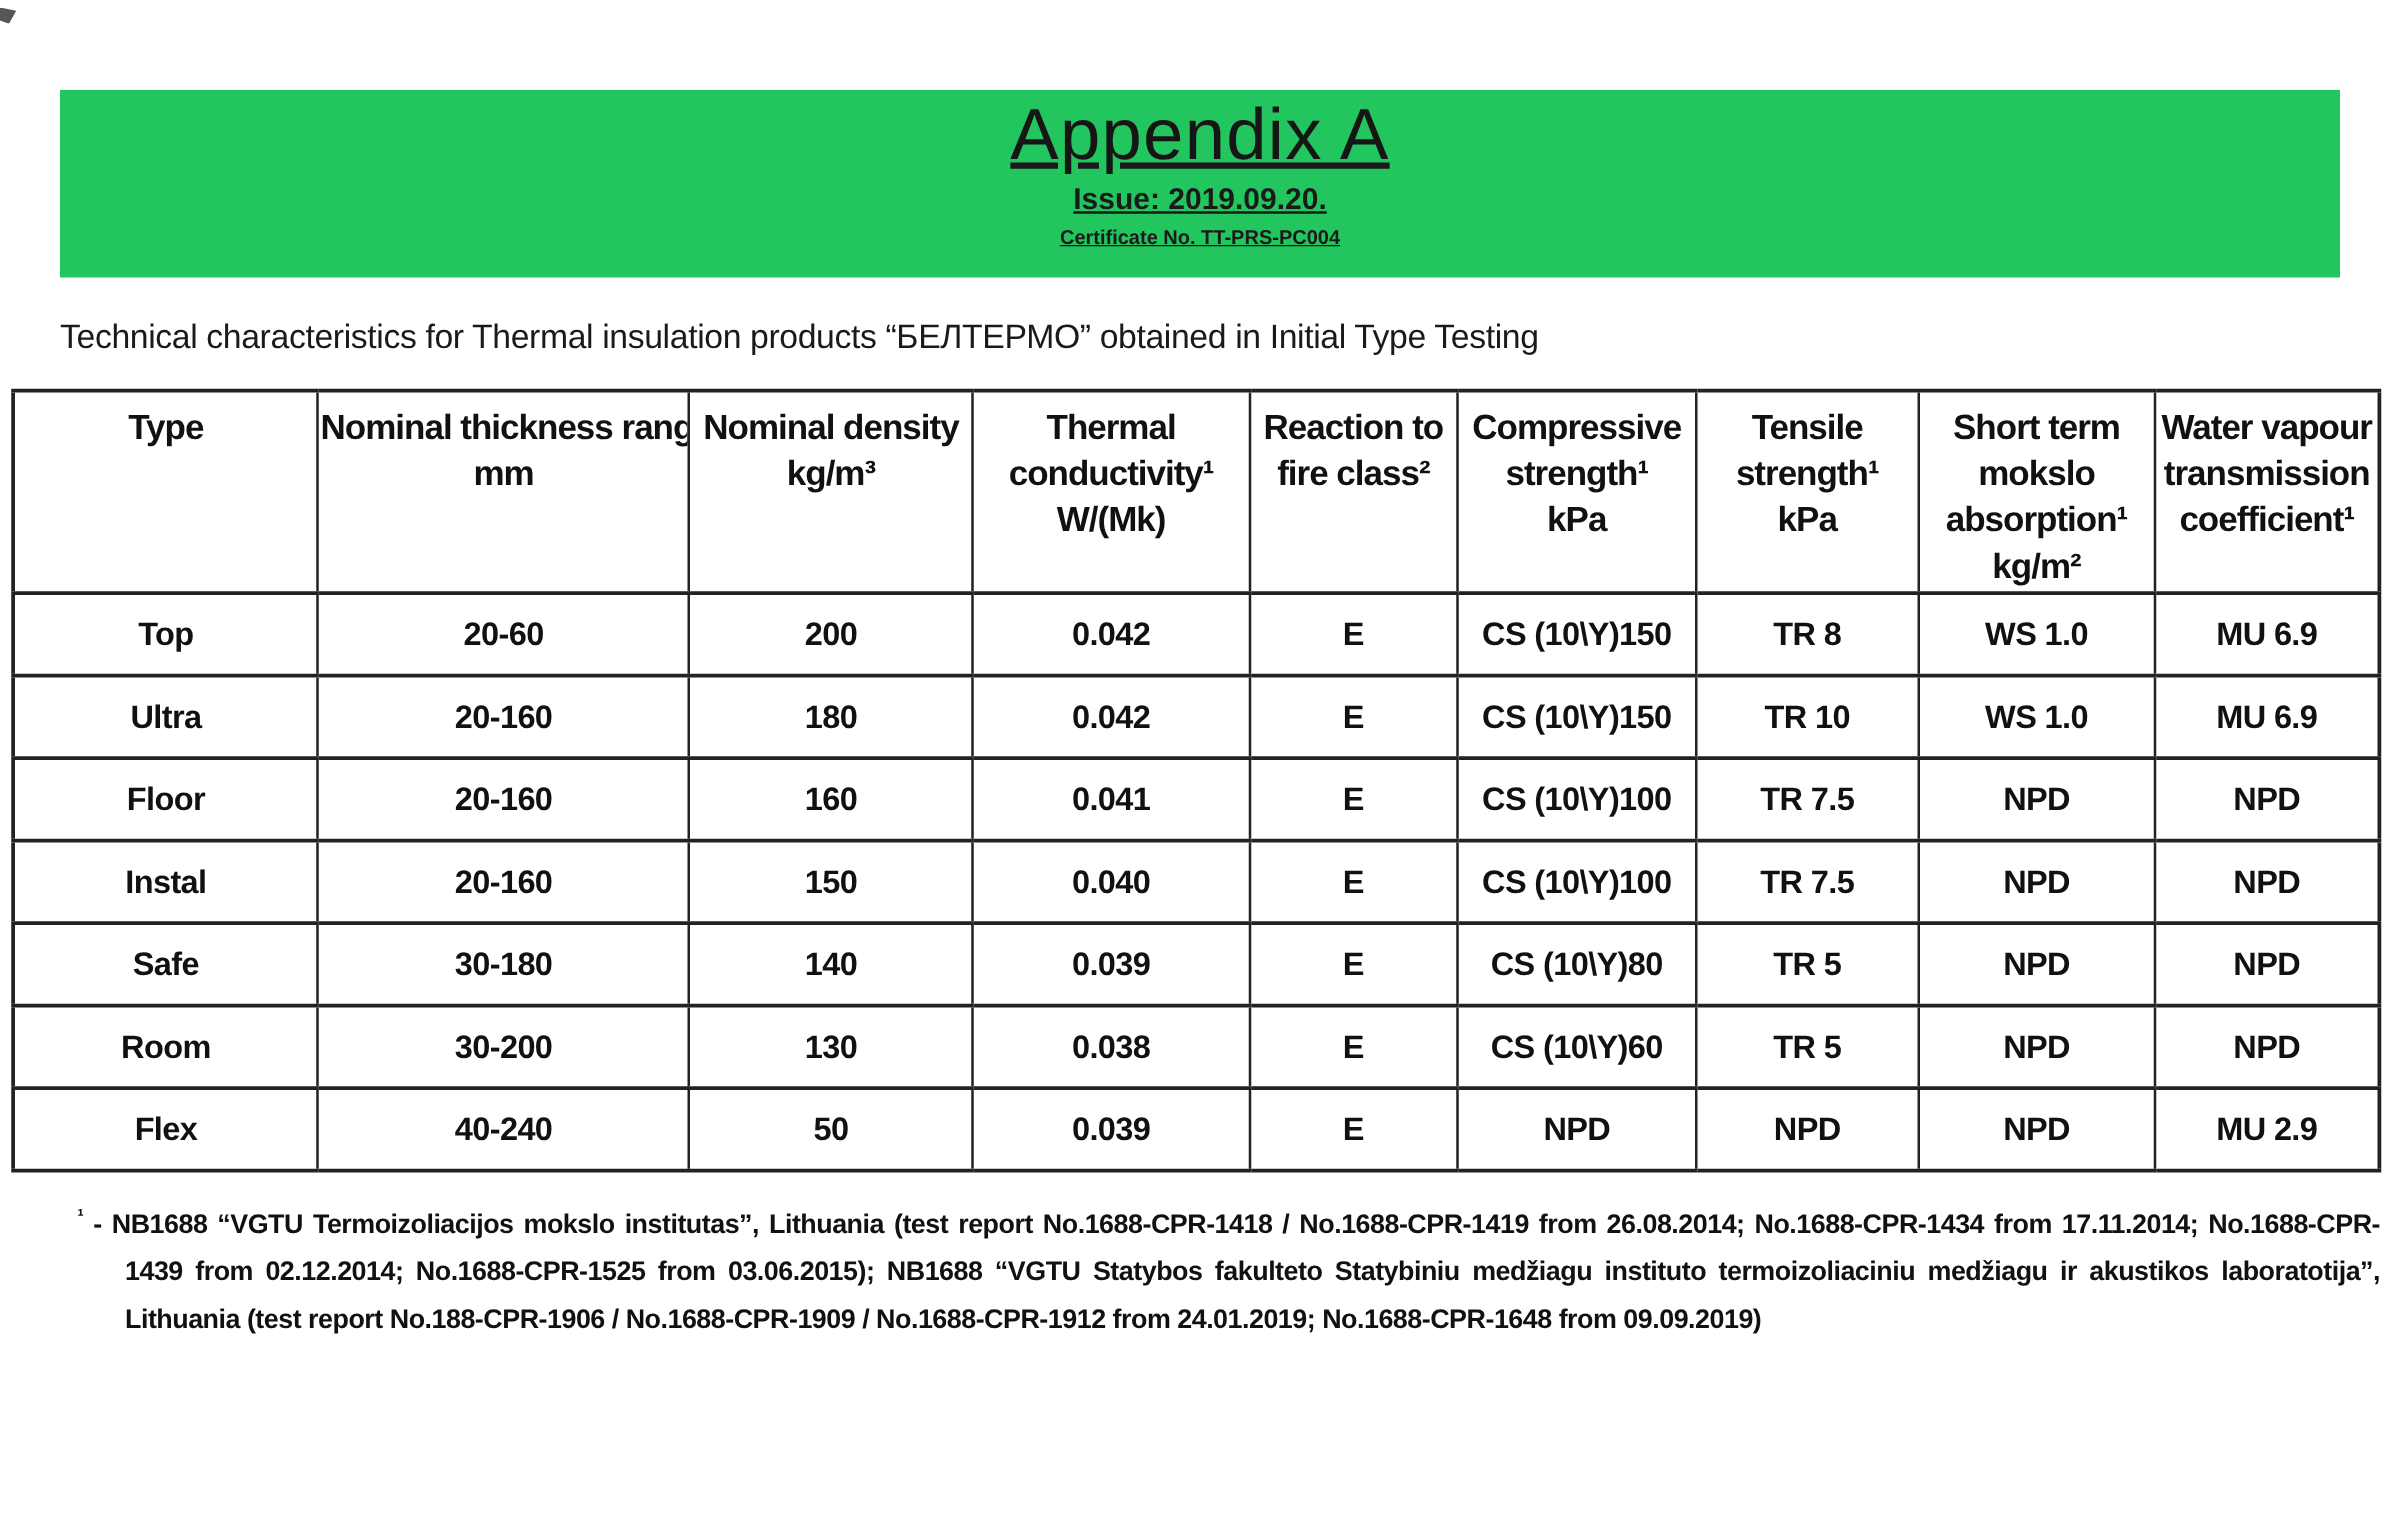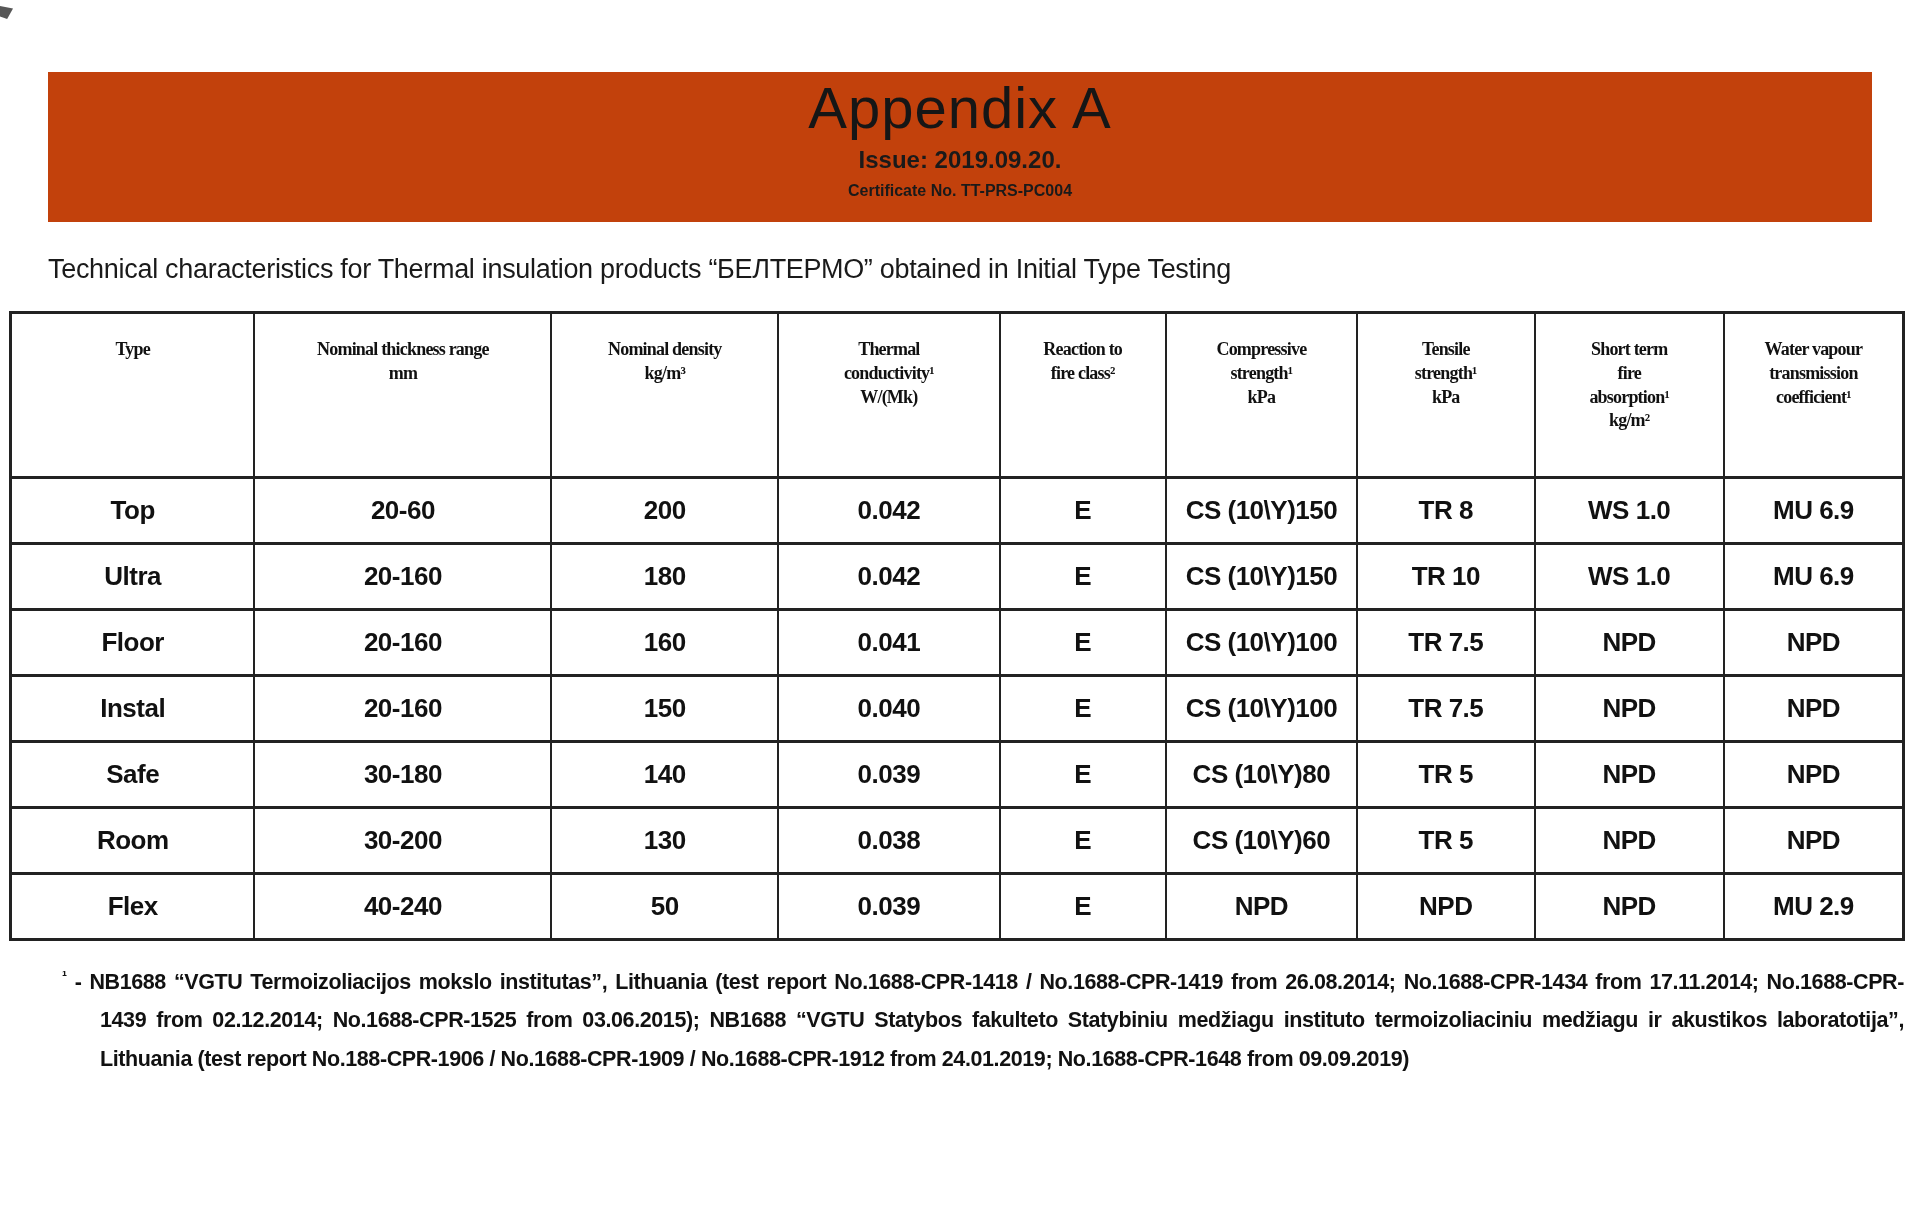--- a/index.html
+++ b/index.html
@@ -65,25 +65,24 @@
     border-top: 3px solid #222222;
     border-bottom: 3px solid #222222;
     text-align: center;
     font-weight: 700;
     color: #111111;
     overflow: hidden;
   }
   table.char-table th {
     height: 137px;
     vertical-align: top;
-    padding-top: 24px;
-    font-size: 18px;
+    padding-top: 10px;
+    font-size: 28px;
     line-height: 1.32;
     letter-spacing: -0.8px;
-    font-family: Liberation Serif, serif;
   }
   table.char-table th .hline { white-space: nowrap; }
   table.char-table td {
     height: 61px;
     vertical-align: middle;
     font-size: 26px;
     letter-spacing: -0.5px;
     white-space: nowrap;
   }
   .footnotes {
@@ -102,21 +101,21 @@
   }
   .footnotes sup { font-size: 70%; }
 </style>
 </head>
 <body>
 
 <div class="page">
 
   <div class="scan-mark"></div>
 
-  <header class="band" style="background: #c2410c;">
+  <header class="band" style="background: #22c55e; text-decoration: underline;">
     <h1>Appendix A</h1>
     <p class="issue">Issue: 2019.09.20.</p>
     <p class="cert">Certificate No. TT-PRS-PC004</p>
   </header>
 
   <h2 class="doc-title">Technical characteristics for Thermal insulation products “БЕЛТЕРМО” obtained in Initial Type Testing</h2>
 
   <table class="char-table">
     <colgroup id="colgroup">
         <col style="width: 12.9%;">
@@ -156,21 +155,21 @@
             <div class="hline">strength¹</div>
             <div class="hline">kPa</div>
           </th>
           <th>
             <div class="hline">Tensile</div>
             <div class="hline">strength¹</div>
             <div class="hline">kPa</div>
           </th>
           <th>
             <div class="hline">Short term</div>
-            <div class="hline">fire</div>
+            <div class="hline">mokslo</div>
             <div class="hline">absorption¹</div>
             <div class="hline">kg/m²</div>
           </th>
           <th>
             <div class="hline">Water vapour</div>
             <div class="hline">transmission</div>
             <div class="hline">coefficient¹</div>
           </th>
         </tr>
     </thead>

